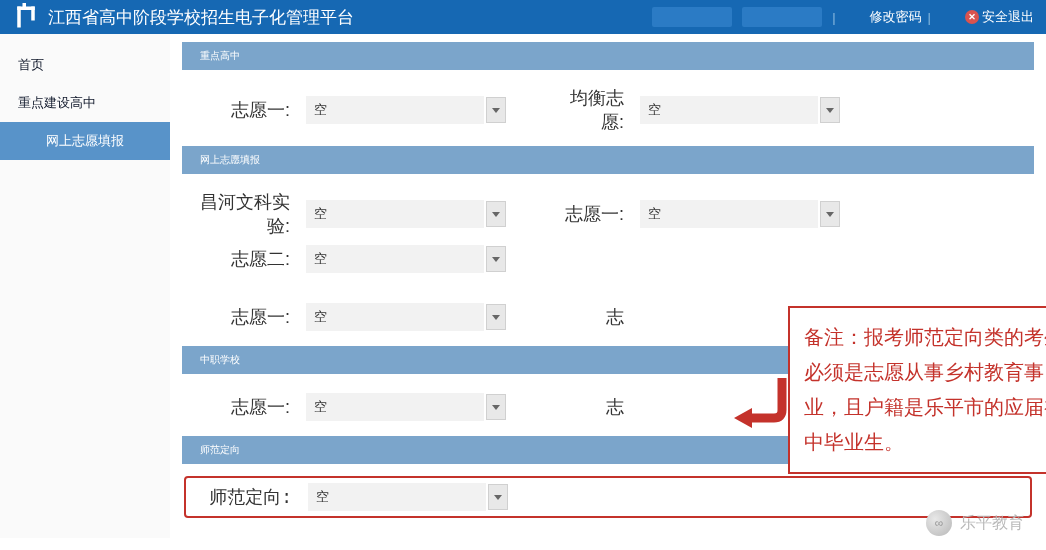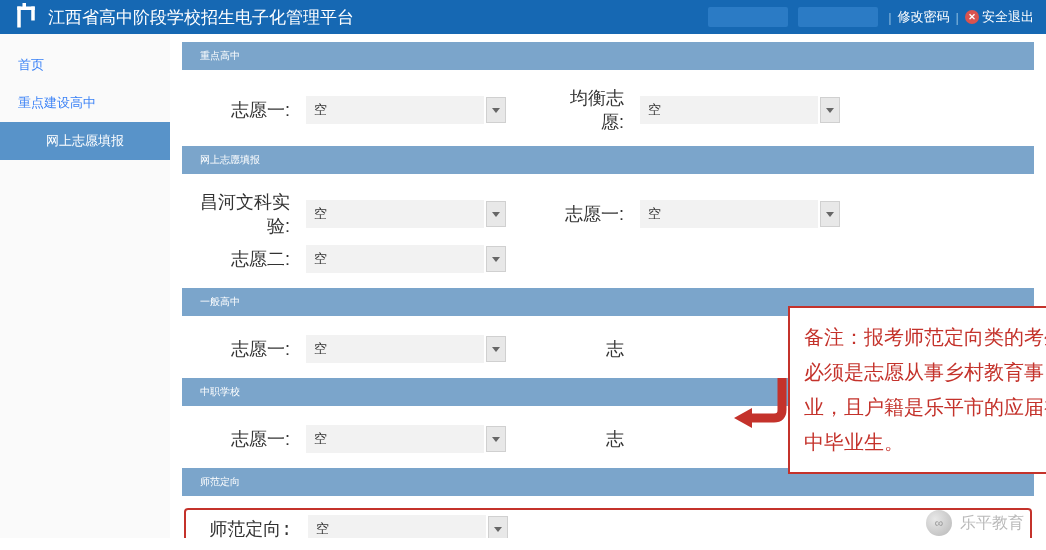--- a/index.html
+++ b/index.html
@@ -5,26 +5,26 @@
     * { margin: 0; padding: 0; box-sizing: border-box; }
     body { font-family: "Microsoft YaHei", Arial, sans-serif; font-size: 13px; background: #fff; width: 1046px; height: 550px; overflow: hidden; position: relative; }
     
     .header { background: #1668b3; height: 34px; display: flex; align-items: center; justify-content: space-between; padding: 0 12px; color: #fff; }
     .header-left { display: flex; align-items: center; }
     .logo { width: 28px; height: 28px; margin-right: 8px; }
     .header-title { font-size: 17px; font-weight: normal; }
     .header-right { display: flex; align-items: center; gap: 6px; font-size: 13px; }
     .user-pill { background: #2b7bc5; width: 80px; height: 20px; border-radius: 2px; margin-right: 4px; }
     .hr-divider { color: #89b9df; }
-    .hr-link { color: #fff; cursor: pointer; display: flex; align-items: center; gap: 3px; }
+    .hr-link { color: #fff; cursor: pointer; display: flex; align-items: center; gap: 3px; margin-left: 28px; }
     .exit-icon { width: 14px; height: 14px; background: #d9534f; border-radius: 50%; display: inline-flex; align-items: center; justify-content: center; color: #fff; font-size: 9px; font-weight: bold; }
     
     .body-wrap { display: flex; height: calc(100% - 46px); }
     .sidebar { width: 170px; background: #fafafa; padding-top: 12px; }
-    .nav-item { padding: 10px 18px; color: #3b82f6; cursor: pointer; font-size: 13px; }
+    .nav-item { padding: 10px 18px; color: #0f172a; cursor: pointer; font-size: 13px; }
     .nav-item.active { background: #5893c9; color: #fff; text-align: center; }
     
     .main { flex: 1; padding: 8px 12px 0; overflow: hidden; position: relative; }
     
     .section-header { background: #7ba5cb; color: #fff; padding: 7px 18px; font-size: 10px; margin-bottom: 4px; }
     .section-body { padding: 8px 4px; }
     .row { display: flex; align-items: center; min-height: 34px; margin: 4px 0; }
     .label { width: 120px; text-align: right; padding-right: 16px; color: #333; font-size: 18px; }
     .field { width: 200px; display: flex; align-items: center; }
     .field-value { flex: 1; background: #f2f2f2; padding: 5px 8px; color: #333; font-size: 13px; }
@@ -119,21 +119,20 @@
         <div class="label">志愿二:</div>
         <div class="field">
           <div class="field-value">空</div>
           <div class="caret-box">
               <div class="caret"></div>
             </div>
         </div>
       </div>
     </div>
 
-    <div class="section-header">一般高中</div>
     <div class="section-body">
       <div class="row">
         <div class="label">志愿一:</div>
         <div class="field">
           <div class="field-value">空</div>
           <div class="caret-box">
               <div class="caret"></div>
             </div>
         </div>
         <div class="gap"></div>

